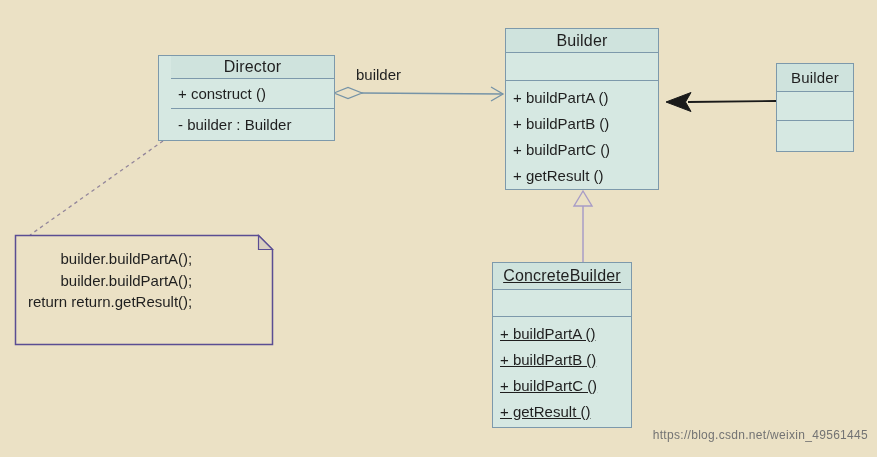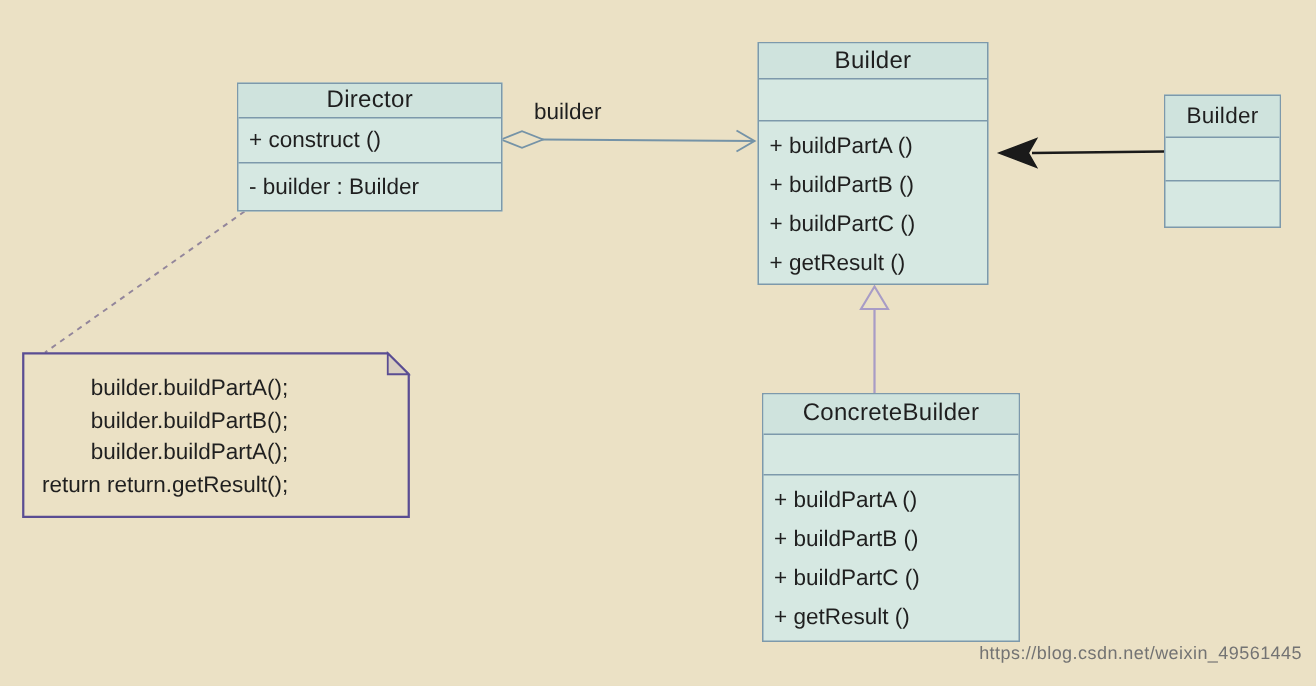--- a/index.html
+++ b/index.html
@@ -42,33 +42,33 @@
   }
   .uml-section { border-bottom: 1px solid #7d99ab; }
   .uml-section:last-child { border-bottom: none; }
   .member {
     padding-left: 7px;
     white-space: nowrap;
     display: flex;
     align-items: center;
   }
   
-  .class-director { left: 158px; top: 55px; width: 177px; height: 86px; }
+  .class-director { left: 158px; top: 55px; width: 177px; height: 86px; padding-left: 12px; }
   .class-director .uml-title { height: 23px; }
   .class-director .sec-attrs { height: 30px; }
   .class-director .sec-methods { height: 30px; }
   .class-director .member { height: 100%; }
   
   .class-builder { left: 505px; top: 28px; width: 154px; height: 162px; }
   .class-builder .uml-title { height: 24px; }
   .class-builder .sec-attrs { height: 28px; }
   .class-builder .sec-methods { height: 107px; padding-top: 3px; }
   .class-builder .member { height: 26px; }
   
-  .class-concrete-builder { left: 508px; top: 262px; width: 172px; height: 166px; }
+  .class-concrete-builder { left: 492px; top: 262px; width: 140px; height: 166px; text-decoration: underline; }
   .class-concrete-builder .uml-title { height: 27px; }
   .class-concrete-builder .sec-attrs { height: 27px; }
   .class-concrete-builder .sec-methods { height: 109px; padding-top: 3px; }
   .class-concrete-builder .member { height: 26px; }
   
   .class-product { left: 776px; top: 63px; width: 78px; height: 89px; }
   .class-product .uml-title { height: 28px; font-size: 15px; }
   .class-product .sec-attrs { height: 29px; }
   .class-product .sec-methods { height: 29px; }
 
@@ -160,20 +160,19 @@
   </div>
 
   <div class="uml-class class-product">
     <div class="uml-title">Builder</div>
     <div class="uml-section sec-attrs"></div>
     <div class="uml-section sec-methods"></div>
   </div>
 
   <div class="note-text">
     <div>builder.buildPartA();</div>
-    <div>builder.buildPartB();</div>
     <div>builder.buildPartA();</div>
     <div>return return.getResult();</div>
   </div>
 
   <div class="watermark">https://blog.csdn.net/weixin_49561445</div>
 
 </div>
 
 </body></html>

